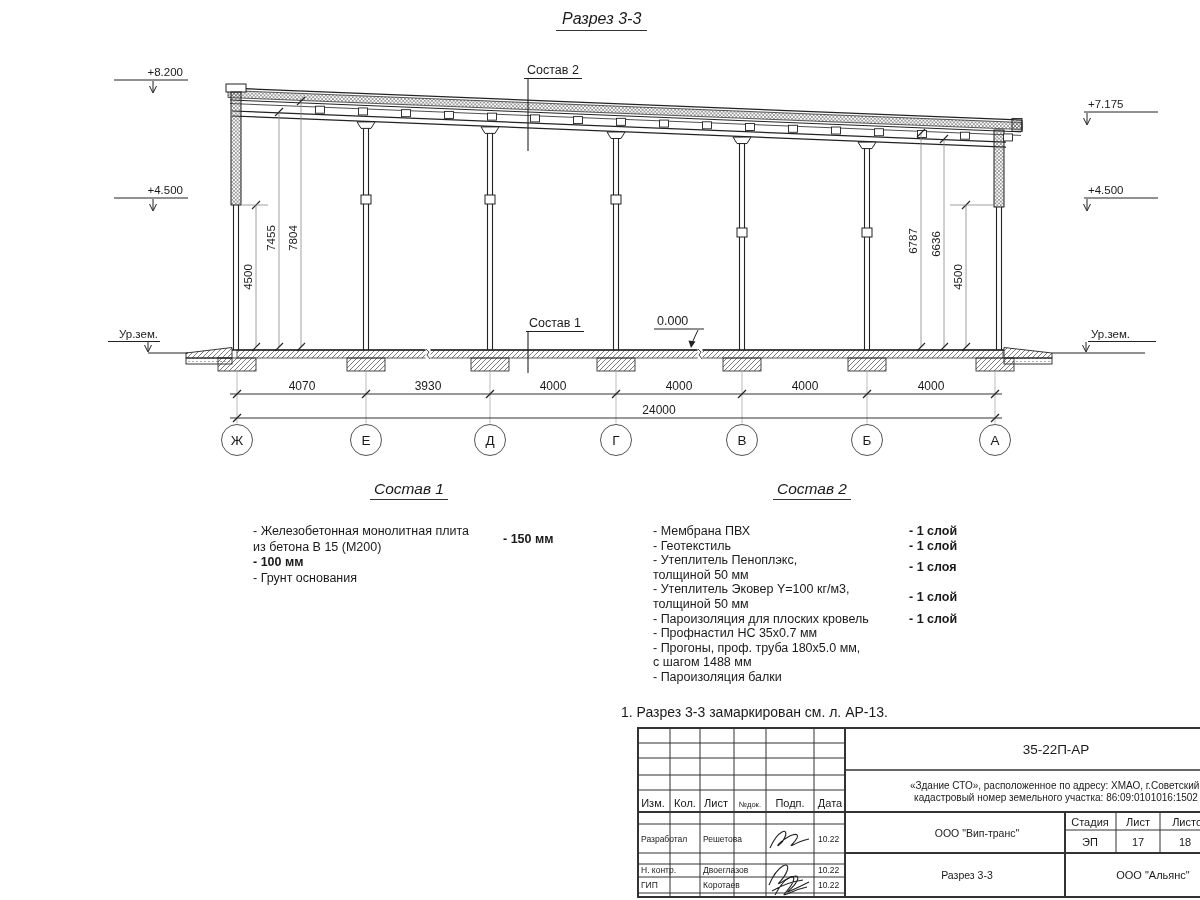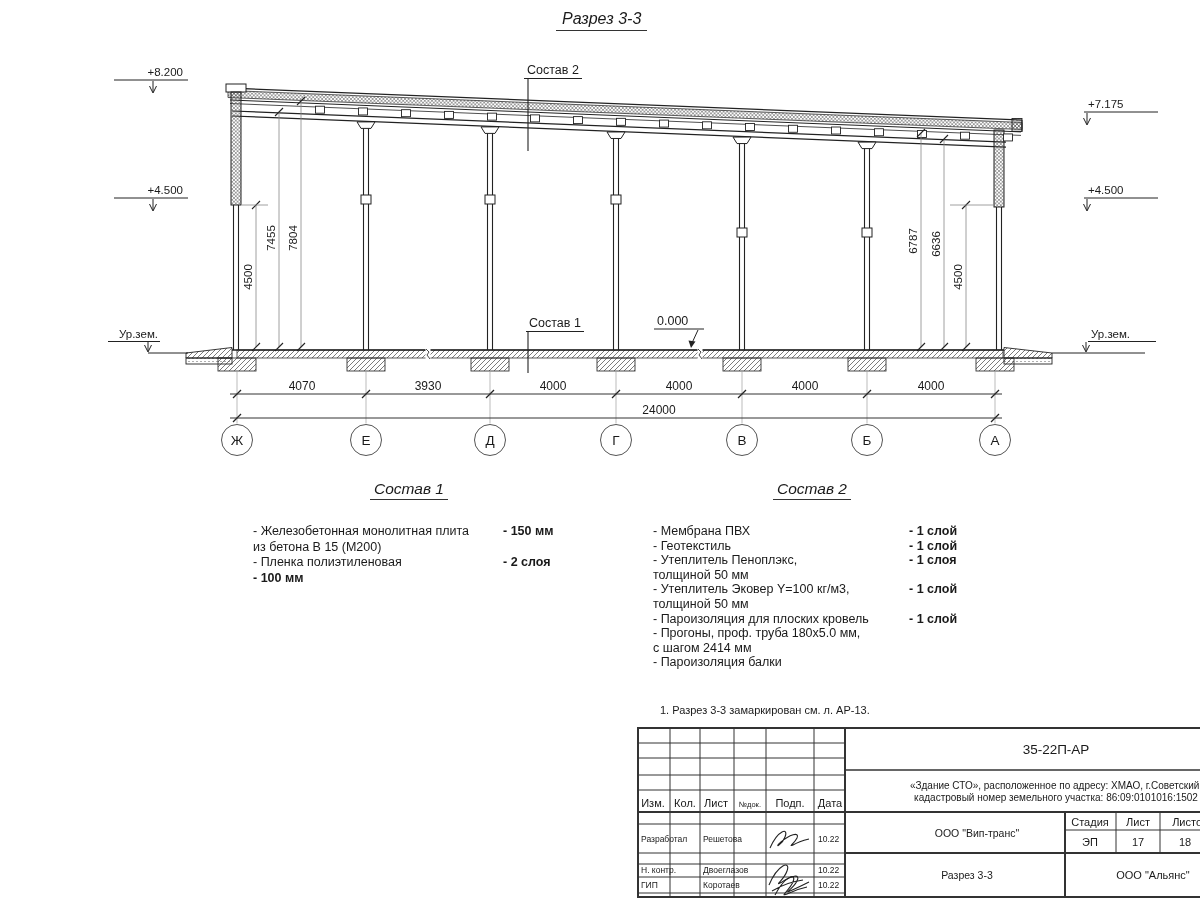--- a/index.html
+++ b/index.html
@@ -12,25 +12,25 @@
   
   .dwg-title{
     left:556px;top:10px;font-size:16px;font-style:italic;
     border-bottom:1.3px solid #333;padding:0 6px 2px 6px;white-space:nowrap;
   }
   .sostav{font-size:12.5px;}
   .sostav-title{
     text-align:center;font-style:italic;font-size:15.5px;margin-bottom:26px;
   }
   .sostav-title span{border-bottom:1.3px solid #333;padding:0 4px 2px 4px;}
-  .sostav-item{display:flex;align-items:flex-start;}
+  .sostav-item{display:flex;align-items:center;}
   .s-name{flex:1;white-space:pre-line;line-height:15.5px;}
   .s-val{width:62px;line-height:15.5px;white-space:nowrap;font-weight:bold;}
   .sostav2 .s-name,.sostav2 .s-val{line-height:14.6px;}
-  .note{left:660px;top:704px;font-size:11px;}
+  .note{left:621px;top:704px;font-size:14px;}
   svg text{fill:#1a1a1a;}
 </style>
 </head>
 <body>
 
 <div class="abs dwg-title">Разрез 3-3</div>
 
 <svg id="dwg" class="abs" style="left:0;top:0" width="1200" height="470" viewBox="0 0 1200 470">
   <defs>
     <pattern id="diag" width="5" height="5" patternUnits="userSpaceOnUse">
@@ -250,25 +250,25 @@
 </svg>
 
 <div class="abs sostav sostav1" style="left:253px;top:480px;width:312px">
   <div class="sostav-title"><span>Состав 1</span></div>
   <div class="sostav-item">
     <div class="s-name">- Железобетонная  монолитная плита
 из бетона В 15 (М200)</div>
     <div class="s-val">- 150 мм</div>
   </div>
   <div class="sostav-item">
-    <div class="s-name">- Пленка полиэтиленовая</div>
-    <div class="s-val">-  2 слоя</div>
-  </div>
-  <div class="sostav-item">
     <div class="s-val">- 100 мм</div>
+  </div>
+  <div class="sostav-item">
+    <div class="s-name">- Грунт основания</div>
+    <div class="s-val"></div>
   </div>
 </div>
 
 <div class="abs sostav sostav2" style="left:653px;top:480px;width:318px">
   <div class="sostav-title"><span>Состав 2</span></div>
   <div class="sostav-item">
     <div class="s-name">- Мембрана ПВХ</div>
     <div class="s-val">- 1 слой</div>
   </div>
   <div class="sostav-item">
@@ -283,22 +283,26 @@
   <div class="sostav-item">
     <div class="s-name">- Утеплитель Эковер Y=100 кг/м3,
 толщиной 50 мм</div>
     <div class="s-val">- 1 слой</div>
   </div>
   <div class="sostav-item">
     <div class="s-name">- Пароизоляция для плоских кровель</div>
     <div class="s-val">- 1 слой</div>
   </div>
   <div class="sostav-item">
+    <div class="s-name">- Профнастил НС 35х0.7 мм</div>
+    <div class="s-val"></div>
+  </div>
+  <div class="sostav-item">
     <div class="s-name">- Прогоны, проф. труба 180х5.0 мм,
-с шагом 2414 мм</div>
+с шагом 1488 мм</div>
     <div class="s-val"></div>
   </div>
   <div class="sostav-item">
     <div class="s-name">- Пароизоляция балки</div>
     <div class="s-val"></div>
   </div>
 </div>
 
 <div class="abs note">1. Разрез 3-3 замаркирован см. л. АР-13.</div>
 

